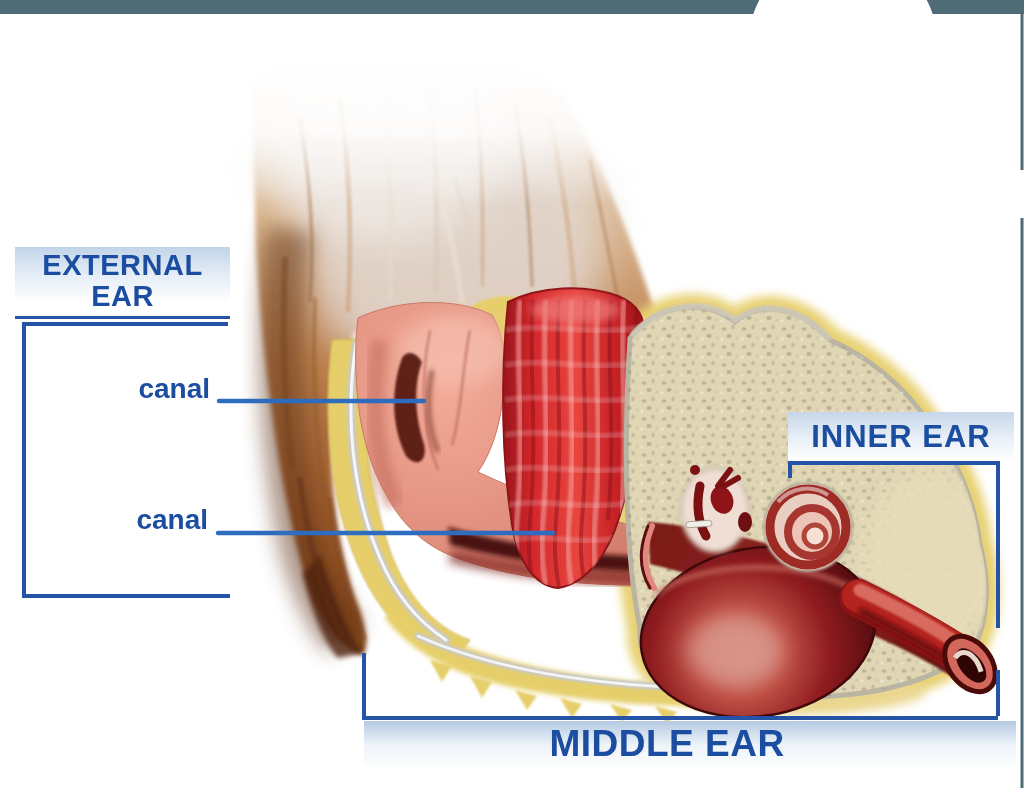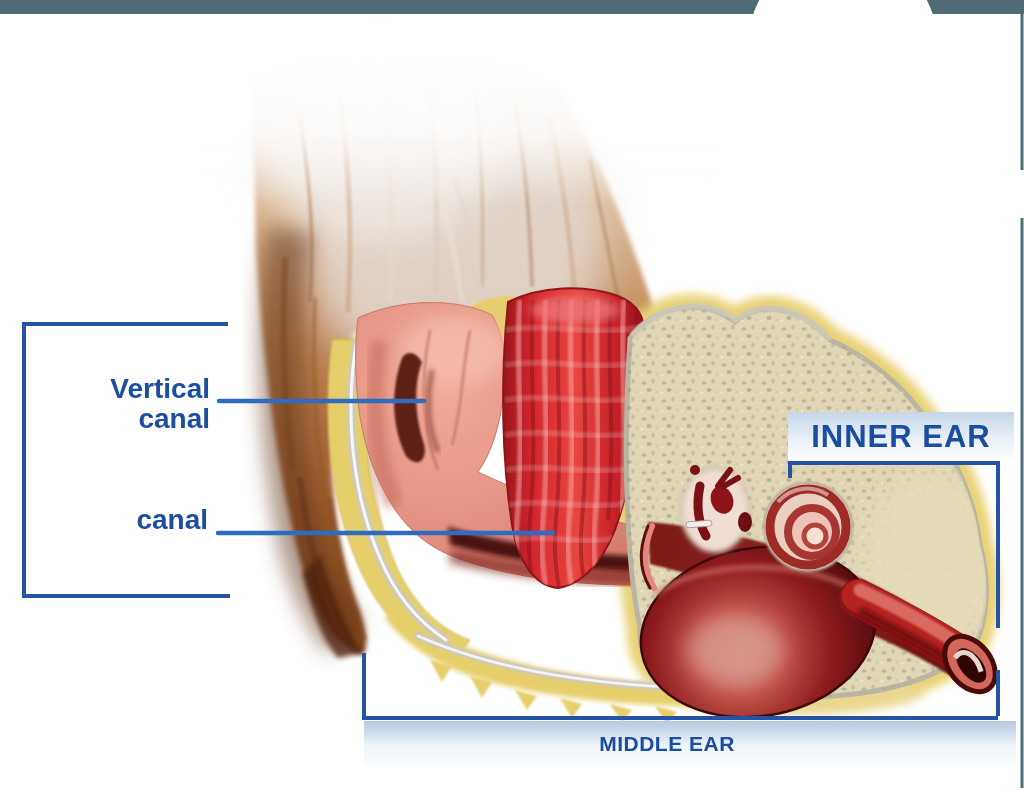--- a/index.html
+++ b/index.html
@@ -9,21 +9,21 @@
   .band{position:absolute;color:#1b4da0;font-weight:bold;text-align:center;}
   .band-ext{left:15px;top:247px;width:215px;height:66px;
             background:linear-gradient(180deg,#c2d4e9 0%,#e4edf6 40%,#ffffff 82%);
             border-bottom:3px solid #2553a6;font-size:29px;line-height:31px;padding-top:3px;
             letter-spacing:0.5px;}
   .band-inner{left:788px;top:412px;width:226px;height:49px;
             background:linear-gradient(180deg,#c6d7ea 0%,#e9f0f7 55%,#ffffff 100%);
             font-size:31px;line-height:50px;letter-spacing:1px;}
   .band-middle{left:364px;top:721px;width:652px;height:48px;
             background:linear-gradient(180deg,#b5c9e2 0%,rgba(231,239,247,0.75) 50%,rgba(255,255,255,0) 100%);
-            font-size:21px;line-height:46px;letter-spacing:0.5px;padding-right:46px;box-sizing:border-box;}
+            font-size:37px;line-height:46px;letter-spacing:0.5px;padding-right:46px;box-sizing:border-box;}
   .canal-label{position:absolute;text-align:right;color:#1b4da0;font-weight:bold;
             font-size:28px;line-height:30px;}
   .canal-label.v{left:55px;top:374px;width:155px;}
   .canal-label.h{left:35px;top:505px;width:173px;}
 </style>
 </head>
 <body>
 
 <div class="stage">
 
@@ -263,23 +263,26 @@
     </g>
   </g>
 
   <path d="M228,324 L24,324 L24,596 L230,596" fill="none" stroke="#2553a6" stroke-width="4"></path>
   <path d="M790,478 L790,463 L998,463 L998,628 M998,670 L998,716" fill="none" stroke="#2553a6" stroke-width="4"></path>
   <path d="M364,653 L364,718 L998,718" fill="none" stroke="#2553a6" stroke-width="4"></path>
   <line x1="219" y1="401" x2="424" y2="401" stroke="#2e6cc0" stroke-width="4.5" stroke-linecap="round"></line>
   <line x1="218" y1="533" x2="553" y2="533" stroke="#2e6cc0" stroke-width="4.5" stroke-linecap="round"></line>
 </svg>
 
+  <div class="band band-ext">
+    <div>EXTERNAL</div>
+    <div>EAR</div>
+  </div>
 
   <div class="canal-label v">
-    <div>Vertical</div>
     <div>canal</div>
   </div>
 
   <div class="canal-label h">
     <div>canal</div>
   </div>
 
   <div class="band band-inner">
     <span>INNER EAR</span>
   </div>

